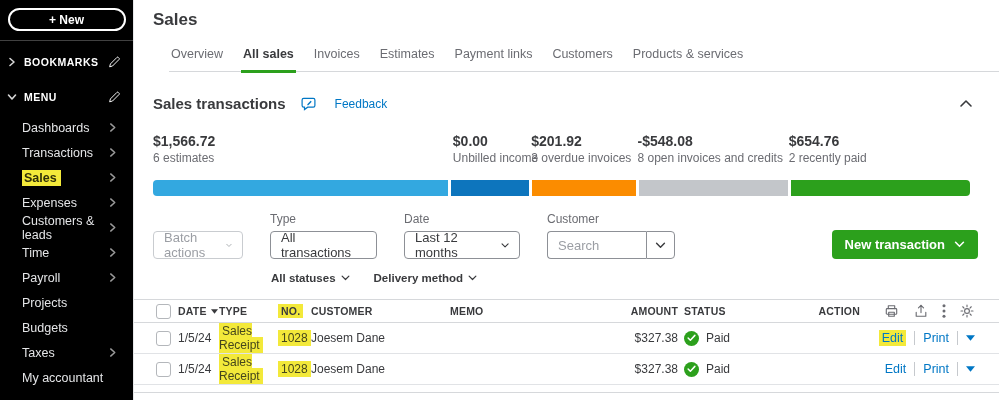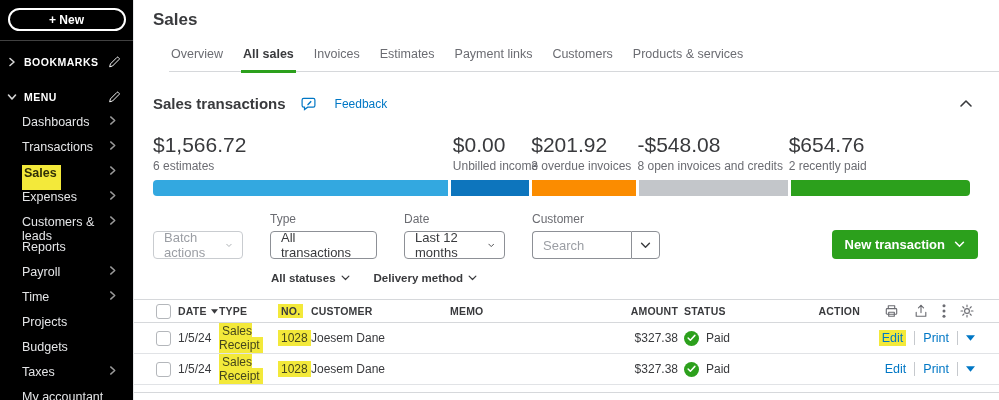--- a/index.html
+++ b/index.html
@@ -10,21 +10,21 @@
   
   .sidebar { width:133px; flex-shrink:0; background:#000000; color:#e4e5e7; padding-top:8px; }
   .new-btn { display:block; margin:0 auto; width:118px; height:23px; border:2px solid #fff;
     border-radius:13px; background:transparent; color:#fff; font-weight:bold; font-size:12px;
     font-family:inherit; cursor:pointer; }
   .side-divider { height:1px; background:#414141; margin-top:9px; }
   .side-section { display:flex; align-items:center; height:28px; padding:0 12px 0 7px;
     margin-top:7px; font-size:10.5px; font-weight:bold; letter-spacing:.5px; color:#fff; cursor:pointer; }
   .side-section .sec-lbl { flex:1; margin-left:7px; }
   .side-nav { margin-top:4px; }
-  .side-item { display:flex; height:25px; padding:0 16px 0 22px;
+  .side-item { display:flex; align-items:center; height:25px; padding:0 16px 0 22px;
     font-size:12.5px; cursor:pointer; }
   .side-item .lbl { flex:1; }
   .hl-side { flex:0 0 auto !important; background:var(--hl); color:#303008; font-weight:bold;
     padding:1px 4px 1px 2px; margin-right:auto; }
   .chev-svg { stroke:#9b9b9b; fill:none; stroke-width:1.6; stroke-linecap:round; stroke-linejoin:round; }
   .chev-white { stroke:#d6d6d6; }
   .pencil-svg { stroke:#fff; fill:none; stroke-width:1.1; }
 
   
   .main { flex:1; background:#fff; border-left:1px solid #e6e7e9; }
@@ -36,35 +36,35 @@
 
   .panel-head { display:flex; align-items:center; margin:22px 24px 0 19px; }
   .panel-title { font-size:15px; font-weight:600; }
   .feedback { display:flex; align-items:center; gap:18px; margin-left:14px; color:var(--blue);
     font-size:12px; cursor:pointer; text-decoration:none; }
   .collapse-btn { margin-left:auto; background:none; border:none; cursor:pointer; padding:2px; }
 
   
   .stats-wrap { position:relative; margin:20px 29px 0 19px; height:63px; }
   .stat { position:absolute; top:0; white-space:nowrap; }
-  .stat .amt { font-size:21px; font-weight:normal; }
+  .stat .amt { font-size:14px; font-weight:bold; }
   .stat .slbl { font-size:12px; color:#6b6c72; margin-top:2px; }
   .bar { position:absolute; bottom:0; left:0; right:0; height:16px; display:flex; gap:3px; }
   .seg { height:100%; }
   .seg:first-child { border-radius:4px 0 0 4px; }
   .seg:last-child { border-radius:0 4px 4px 0; }
 
   
   .filter-row { display:flex; align-items:flex-end; margin:16px 21px 0 19px; gap:27px; }
   .fgroup .flbl { font-size:12px; color:#6b6c72; margin-bottom:5px; }
   .sel-box { display:flex; align-items:center; justify-content:space-between; gap:20px;
     border:1px solid #8d9096; border-radius:4px; height:28px; padding:0 10px; font-size:13px;
     color:#393a3d; background:#fff; cursor:pointer; }
   .sel-box.light { border-color:#c9ccd0; color:#9b9ea4; width:90px; }
-  .w-type { width:107px; } .w-date { width:101px; }
+  .w-type { width:107px; } .w-date { width:116px; }
   .combo { display:flex; }
   .combo input { width:99px; height:28px; border:1px solid #8d9096; border-right:none;
     border-radius:4px 0 0 4px; padding:0 10px; font-size:13px; font-family:inherit; color:#be185d; }
   .combo input::placeholder { color:#9b9ea4; }
   .combo-btn { width:29px; height:28px; border:1px solid #8d9096; border-radius:0 4px 4px 0;
     background:#fff; display:flex; align-items:center; justify-content:center; cursor:pointer; }
   .spacer { flex:1; }
   .new-trans-btn { background:var(--green); color:#fff; border:none; border-radius:4px; height:29px;
     padding:0 13px; font-size:13px; font-weight:bold; font-family:inherit; display:flex;
     align-items:center; gap:9px; cursor:pointer; }
@@ -152,30 +152,27 @@
             <polyline class="chev-svg" points="3,2 7.5,6 3,10"></polyline>
           </svg>
         </div>
       <div class="side-item">
           <span class="lbl">Customers &amp; leads</span>
           <svg width="9" height="11" viewBox="0 0 10 12">
             <polyline class="chev-svg" points="3,2 7.5,6 3,10"></polyline>
           </svg>
         </div>
       <div class="side-item">
-          <span class="lbl">Reports</span>
+          <span class="lbl">Time</span>
+          <svg width="9" height="11" viewBox="0 0 10 12">
+            <polyline class="chev-svg" points="3,2 7.5,6 3,10"></polyline>
+          </svg>
         </div>
       <div class="side-item">
           <span class="lbl">Payroll</span>
-          <svg width="9" height="11" viewBox="0 0 10 12">
-            <polyline class="chev-svg" points="3,2 7.5,6 3,10"></polyline>
-          </svg>
-        </div>
-      <div class="side-item">
-          <span class="lbl">Time</span>
           <svg width="9" height="11" viewBox="0 0 10 12">
             <polyline class="chev-svg" points="3,2 7.5,6 3,10"></polyline>
           </svg>
         </div>
       <div class="side-item">
           <span class="lbl">Projects</span>
         </div>
       <div class="side-item">
           <span class="lbl">Budgets</span>
         </div>

